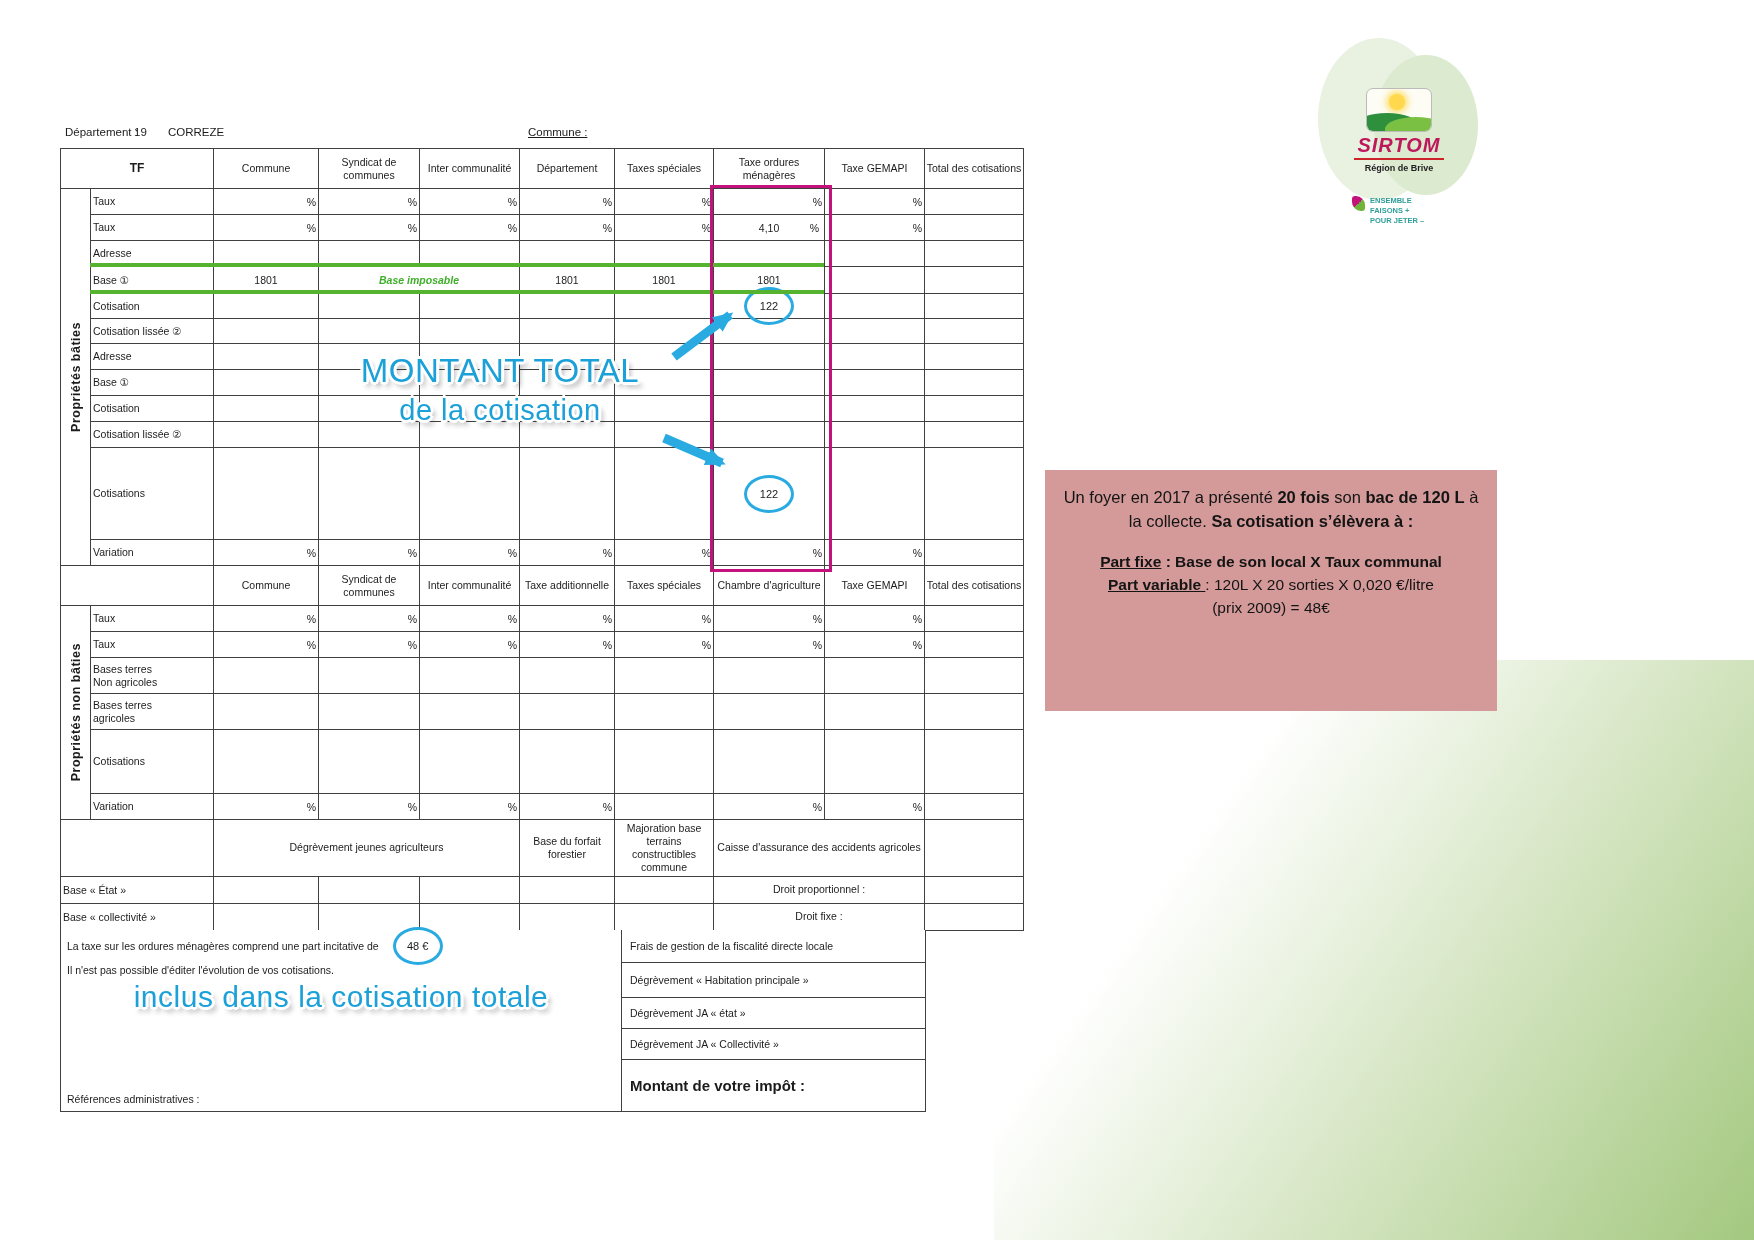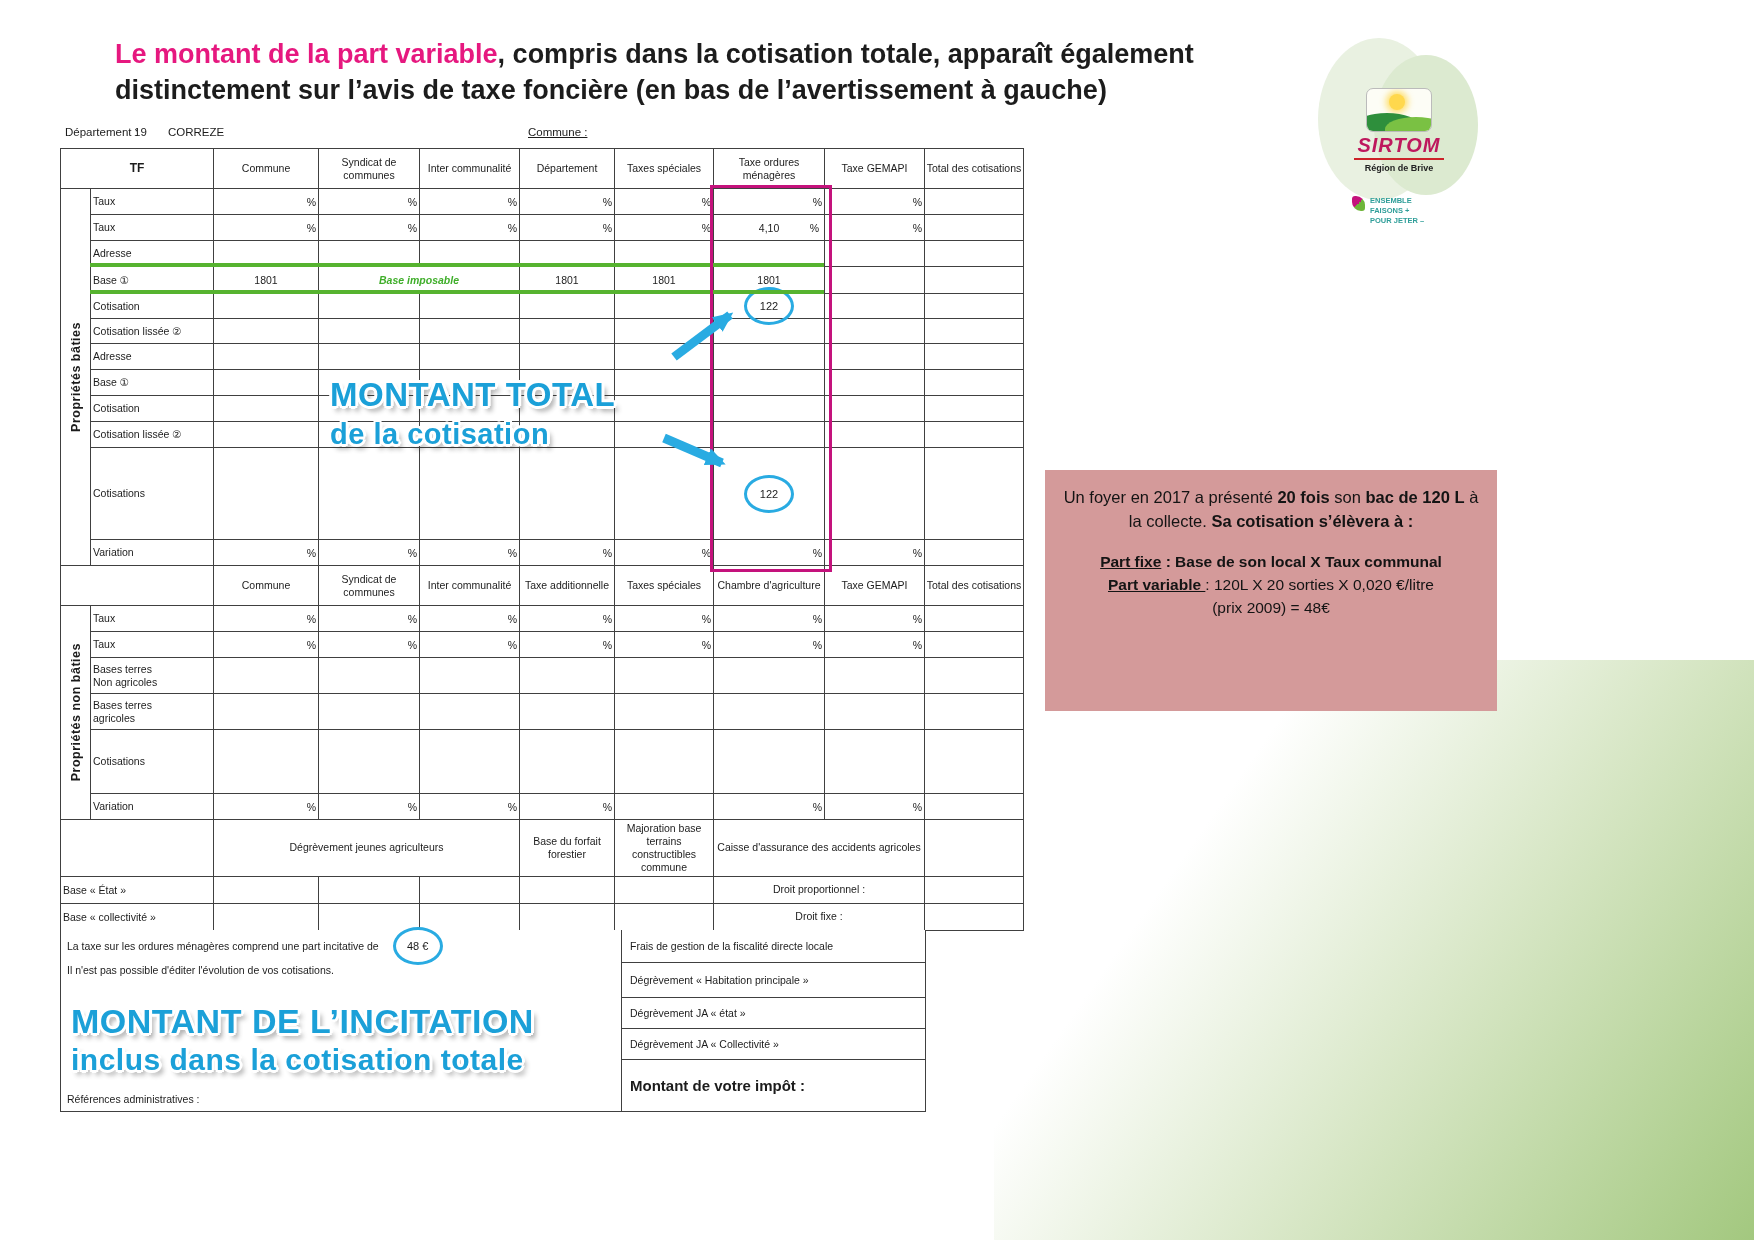--- a/index.html
+++ b/index.html
@@ -71,24 +71,24 @@
   .r1 { height:32px; } .r2 { height:34px; } .r3 { height:30px; } .r4 { height:30px; }
   .bbr-row.last { border-bottom:none; flex:1; font-weight:bold; font-size:15px; }
 
   
   .magenta-box { position:absolute; left:710px; top:185px; width:116px; height:381px;
                  border:3px solid #c4127c; z-index:5; }
   .greenline { position:absolute; left:90px; width:734px; height:4px; background:#56b32f; z-index:4; }
   .gl1 { top:263px; } .gl2 { top:290px; }
   .arrows { position:absolute; left:0; top:0; z-index:6; pointer-events:none; }
 
-  .wordart { position:absolute; text-align:left; color:#1ba0d8; font-weight:bold; z-index:7; letter-spacing:0.5px;
+  .wordart { position:absolute; text-align:center; color:#1ba0d8; font-weight:normal; z-index:7; letter-spacing:0.5px;
      text-shadow:-2px -2px 0 #fff, 2px -2px 0 #fff, -2px 2px 0 #fff, 2px 2px 0 #fff,
                  -3px 0 0 #fff, 3px 0 0 #fff, 0 -3px 0 #fff, 0 3px 0 #fff,
-                 4px 5px 5px rgba(40,40,40,0.45);margin-top:24px; }
+                 4px 5px 5px rgba(40,40,40,0.45); }
   .wa-total { left:330px; top:352px; width:340px; }
   .wa-total .wa1 { font-size:33px; }
   .wa-total .wa2 { font-size:29px; margin-top:4px; }
   .wa-incitation { left:10px; top:48px; width:540px; }
   .wa-incitation .wa1 { font-size:34px; }
   .wa-incitation .wa2 { font-size:30px; margin-top:2px; }
 
   
   .infobox { position:absolute; left:1045px; top:470px; width:452px; height:241px; background:#d49a9a;
              z-index:3; text-align:center; color:#141414; padding:16px 14px; box-sizing:border-box; }
@@ -99,24 +99,20 @@
 </style>
 </head>
 <body>
 
 <div class="page">
 
   <div class="bg-grad"></div>
   <div class="blob b1"></div>
   <div class="blob b2"></div>
 
-  <div class="title">
-    <div class="t-line1"><span class="t-pink">Le montant de la part variable</span><span>, compris dans la cotisation totale, apparaît également</span></div>
-    <div class="t-line2">distinctement sur l’avis de taxe foncière (en bas de l’avertissement à gauche)</div>
-  </div>
 
   <div class="logo-card">
     <div class="logo-pic">
       <div class="sun"></div>
       <div class="hill h1"></div>
       <div class="hill h2"></div>
     </div>
     <div class="logo-brand">SIRTOM</div>
     <div class="logo-underline"></div>
     <div class="logo-region">Région de Brive</div>
@@ -453,21 +449,20 @@
     </table>
 
   <div class="bblock">
     <div class="bb-left">
       <div class="inc1">
         <span>La taxe sur les ordures ménagères comprend une part incitative de</span>
         <span class="circle">48 €</span>
       </div>
       <div class="inc2">Il n'est pas possible d'éditer l'évolution de vos cotisations.</div>
       <div class="wordart wa-incitation">
-        <div class="wa1">MONTANT DE L’INCITATION</div>
         <div class="wa2">inclus dans la cotisation totale</div>
       </div>
       <div class="refs">Références administratives :</div>
     </div>
     <div class="bb-right">
       <div class="bbr-row r1">Frais de gestion de la fiscalité directe locale</div>
       <div class="bbr-row r2">Dégrèvement « Habitation principale »</div>
       <div class="bbr-row r3">Dégrèvement JA « état »</div>
       <div class="bbr-row r4">Dégrèvement JA « Collectivité »</div>
       <div class="bbr-row last">Montant de votre impôt :</div>

